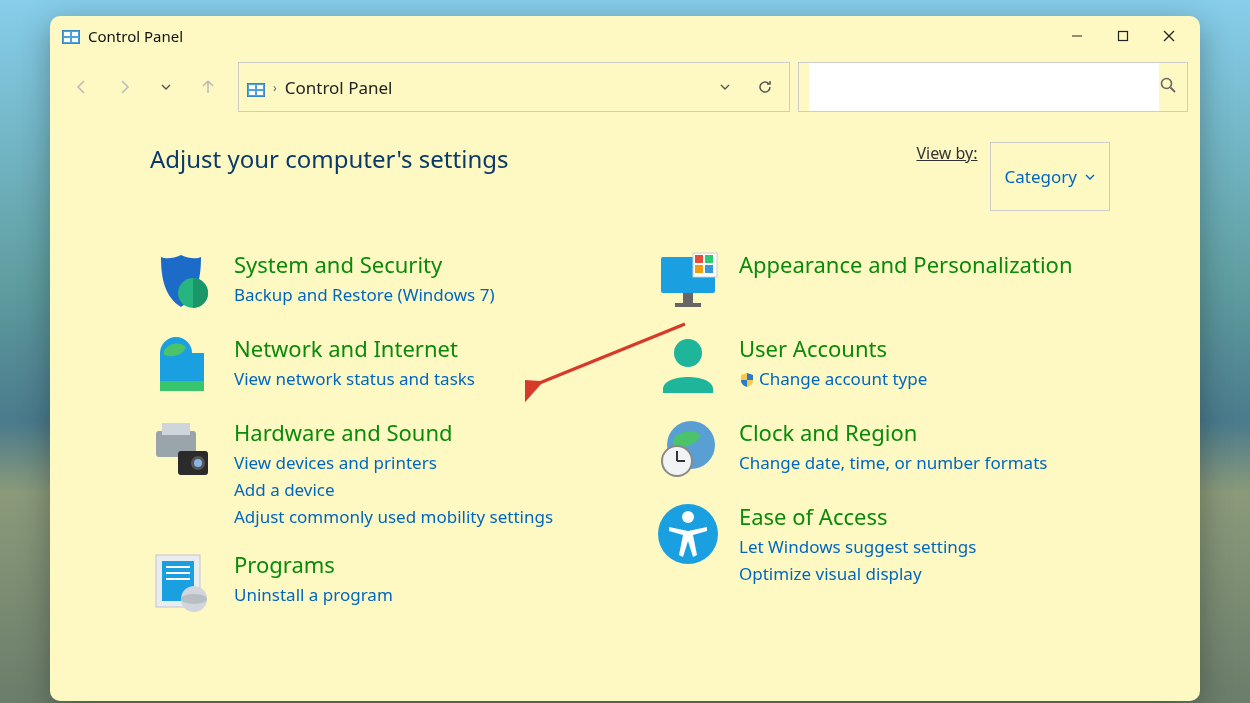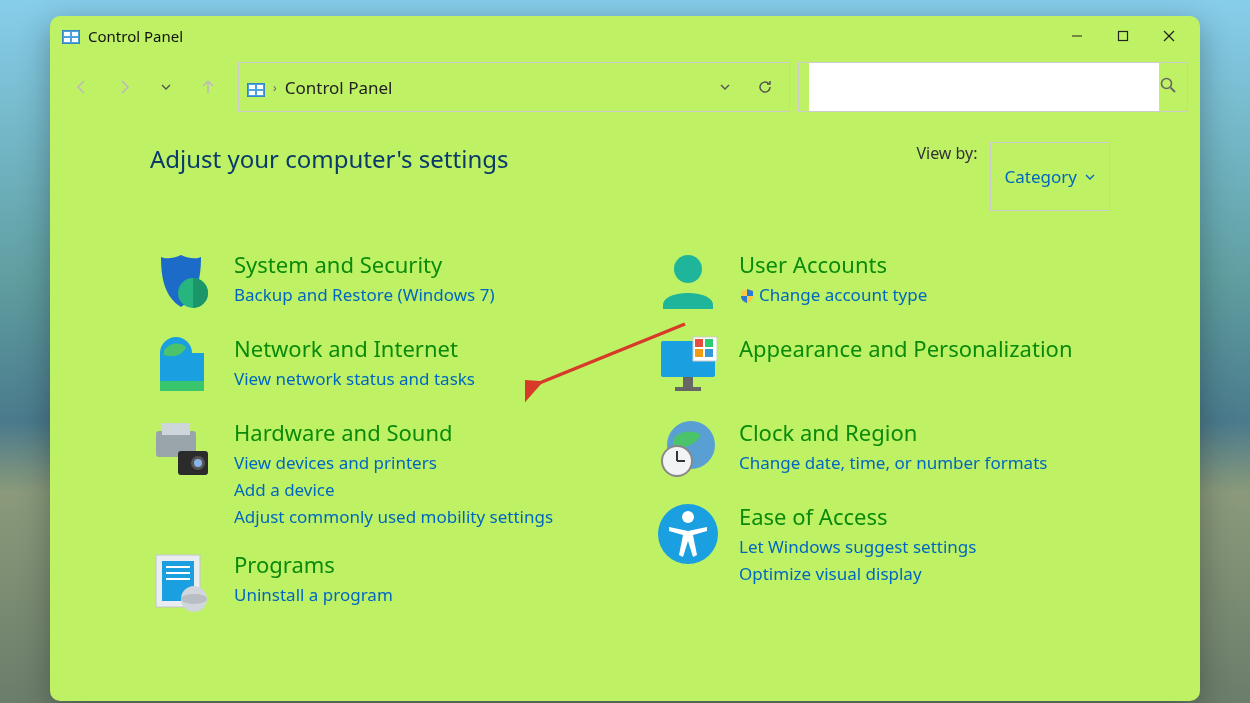--- a/index.html
+++ b/index.html
@@ -9,21 +9,21 @@
   width: 1250px;
   height: 703px;
   overflow: hidden;
   position: relative;
 }
 .window {
   position: absolute;
   top: 16px;
   left: 50px;
   right: 50px;
-  background: #bef264;
+  background: #fef9c3;
   border-radius: 10px;
   box-shadow: 0 8px 32px rgba(0,0,0,0.3);
   display: flex;
   flex-direction: column;
   height: 685px;
   overflow: hidden;
 }
 .titlebar {
   display: flex;
   align-items: center;
@@ -89,21 +89,21 @@
   display: flex;
   align-items: flex-start;
   margin-bottom: 38px;
 }
 .content-title {
   font-size: 24px;
   color: #0a3a6a;
   font-weight: 400;
 }
 .header-spacer { flex: 1; }
-.viewby-label { font-size: 16px; color: #333; margin-right: 12px; }
+.viewby-label { font-size: 16px; color: #333; margin-right: 12px; text-decoration: underline; }
 .viewby-select {
   border: 1px solid #ccc;
   padding: 22px 14px;
   color: #0067c0;
   font-size: 17px;
   display: flex;
   align-items: center;
   gap: 8px;
   cursor: pointer;
 }
@@ -329,20 +329,38 @@
           </div>
         </div>
 
       </div>
 
       <div>
 
         <div class="category">
           <div class="cat-icon">
             <svg viewBox="0 0 66 66">
+                <rect x="6" y="8" width="54" height="36" rx="2" fill="#1a9fe0"></rect>
+                <rect x="28" y="44" width="10" height="10" fill="#666"></rect>
+                <rect x="20" y="54" width="26" height="4" fill="#666"></rect>
+                <rect x="38" y="4" width="24" height="24" fill="#fff" stroke="#ccc"></rect>
+                <rect x="40" y="6" width="8" height="8" fill="#e74c3c"></rect>
+                <rect x="50" y="6" width="8" height="8" fill="#2ecc71"></rect>
+                <rect x="40" y="16" width="8" height="8" fill="#f39c12"></rect>
+                <rect x="50" y="16" width="8" height="8" fill="#3498db"></rect>
+              </svg>
+          </div>
+          <div class="cat-body">
+            <div class="cat-title">Appearance and Personalization</div>
+          </div>
+        </div>
+
+        <div class="category">
+          <div class="cat-icon">
+            <svg viewBox="0 0 66 66">
                 <circle cx="33" cy="20" r="14" fill="#1fb59a"></circle>
                 <path d="M8 56 C8 40 58 40 58 56 L58 60 L8 60 Z" fill="#1fb59a"></path>
               </svg>
           </div>
           <div class="cat-body">
             <div class="cat-title">User Accounts</div>
             <a class="cat-link">
               <span class="shield-inline">
                 <svg width="16" height="16" viewBox="0 0 16 16">
                     <path d="M8 1 L14 3 L14 8 C14 12 11 14 8 15 C5 14 2 12 2 8 L2 3 Z" fill="#f7c948"></path>
@@ -350,38 +368,20 @@
                     <path d="M2 8 L8 8 L8 15 C5 14 2 12 2 8 Z" fill="#2a7ad1"></path>
                   </svg>
               </span><span>Change account type</span>
             </a>
           </div>
         </div>
 
         <div class="category">
           <div class="cat-icon">
             <svg viewBox="0 0 66 66">
-                <rect x="6" y="8" width="54" height="36" rx="2" fill="#1a9fe0"></rect>
-                <rect x="28" y="44" width="10" height="10" fill="#666"></rect>
-                <rect x="20" y="54" width="26" height="4" fill="#666"></rect>
-                <rect x="38" y="4" width="24" height="24" fill="#fff" stroke="#ccc"></rect>
-                <rect x="40" y="6" width="8" height="8" fill="#e74c3c"></rect>
-                <rect x="50" y="6" width="8" height="8" fill="#2ecc71"></rect>
-                <rect x="40" y="16" width="8" height="8" fill="#f39c12"></rect>
-                <rect x="50" y="16" width="8" height="8" fill="#3498db"></rect>
-              </svg>
-          </div>
-          <div class="cat-body">
-            <div class="cat-title">Appearance and Personalization</div>
-          </div>
-        </div>
-
-        <div class="category">
-          <div class="cat-icon">
-            <svg viewBox="0 0 66 66">
                 <circle cx="36" cy="28" r="24" fill="#5a9fd4"></circle>
                 <path d="M18 22 C24 14 38 12 46 18 C42 26 30 34 18 28 Z" fill="#4bc36a"></path>
                 <circle cx="22" cy="44" r="15" fill="#f2f3f5" stroke="#888" stroke-width="2"></circle>
                 <line x1="22" y1="44" x2="22" y2="34" stroke="#333" stroke-width="2"></line>
                 <line x1="22" y1="44" x2="30" y2="44" stroke="#333" stroke-width="2"></line>
               </svg>
           </div>
           <div class="cat-body">
             <div class="cat-title">Clock and Region</div>
             <a class="cat-link">Change date, time, or number formats</a>

